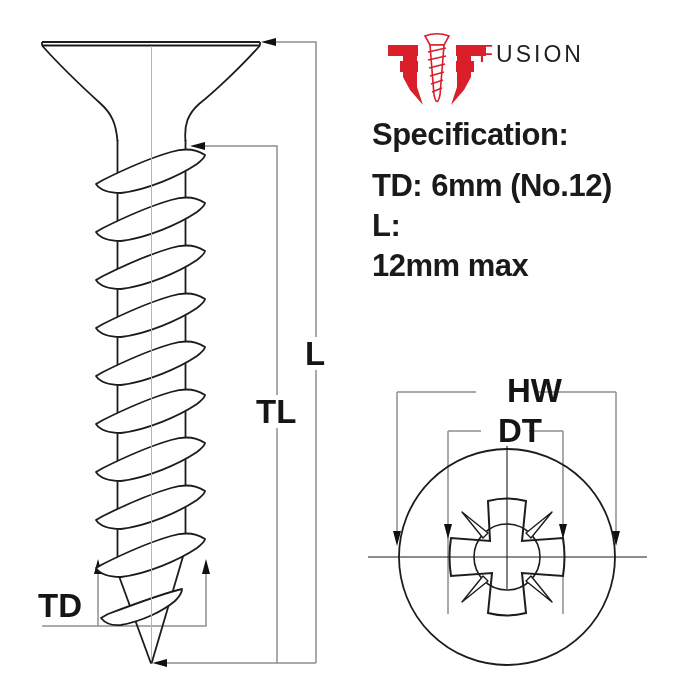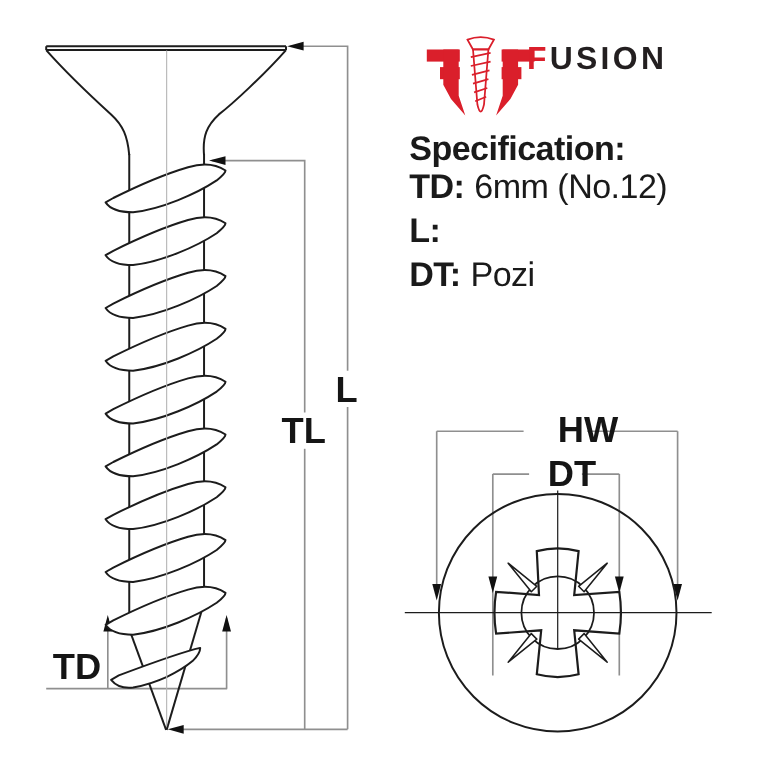--- a/index.html
+++ b/index.html
@@ -10,30 +10,30 @@
   }
   .abs{position:absolute;}
   
   .dim-label{
     position:absolute;font-weight:bold;font-size:33px;line-height:1;
     color:#151515;letter-spacing:0px;white-space:nowrap;
   }
   .dim-label.on-line{background:#ffffff;padding:0 5px;}
   
   .logo-text{
-    position:absolute;left:479px;top:41px;font-weight:bold;font-size:29px;
+    position:absolute;left:479px;top:41px;font-weight:normal;font-size:23px;
     line-height:27px;letter-spacing:3px;color:#231f20;white-space:nowrap;
   }
   .logo-text .initial{color:#da1f2b;}
   
   .spec{position:absolute;left:372px;top:119px;width:310px;}
-  .spec-heading{font-weight:bold;font-size:31px;line-height:1;letter-spacing:-0.5px;}
+  .spec-heading{font-weight:bold;font-size:31px;line-height:1;letter-spacing:-0.5px;margin-bottom:16px;}
   .spec-row{display:flex;align-items:flex-end;font-size:31px;line-height:40px;white-space:nowrap;}
   .spec-row .lbl{font-weight:bold;margin-right:9px;letter-spacing:-0.5px;}
-  .spec-row .val{font-weight:normal;letter-spacing:-0.5px;}
+  .spec-row .val{font-weight:bold;letter-spacing:-0.5px;}
   svg{display:block;}
 </style>
 </head>
 <body>
 
 <svg class="abs" style="left:0;top:0" width="700" height="700" viewBox="0 0 700 700">
 
   <g stroke="#8f8f8f" stroke-width="1.5" fill="none">
     <path d="M264,42 H316 V663"></path>
     <path d="M193,146 H277 V663"></path>
@@ -108,22 +108,22 @@
         <polygon points="462,602 488,581 483,576"></polygon>
         <polygon points="552,602 526,581 531,576"></polygon>
       </g>
 
     <path d="M368,557 H647" stroke="#1c1c1c" stroke-width="1.1" fill="none"></path>
     <path d="M507,446 V589" stroke="#1c1c1c" stroke-width="1.1" fill="none"></path>
   </g>
 </svg>
 
 <div class="dim-label on-line" style="left:300px;top:337px">L</div>
-<div class="dim-label on-line" style="left:251px;top:375px">TL</div>
-<div class="dim-label" style="left:48px;top:589px">TD</div>
+<div class="dim-label on-line" style="left:251px;top:395px">TL</div>
+<div class="dim-label" style="left:38px;top:589px">TD</div>
 <div class="dim-label" style="left:507px;top:374px">HW</div>
 <div class="dim-label" style="left:498px;top:414px">DT</div>
 
 <svg class="abs" style="left:387px;top:31px" width="100" height="82" viewBox="0 0 100 82">
   <g fill="#da1f2b">
 
     <rect x="1" y="14" width="30" height="11"></rect>
     <rect x="13" y="30" width="18" height="11"></rect>
     <polygon points="16,14 30,14 30,56 36,74 23,59 16,46"></polygon>
 
@@ -144,18 +144,15 @@
 <div class="spec">
   <div class="spec-heading">Specification:</div>
   <div class="spec-row">
     <span class="lbl">TD:</span>
     <span class="val">6mm (No.12)</span>
   </div>
   <div class="spec-row">
     <span class="lbl">L:</span>
   </div>
   <div class="spec-row">
-  </div>
-  <div class="spec-row">
-    <span class="lbl">DT:</span>
-    <span class="val">Pozi</span>
+    <span class="val">12mm max</span>
   </div>
 </div>
 
 </body></html>

